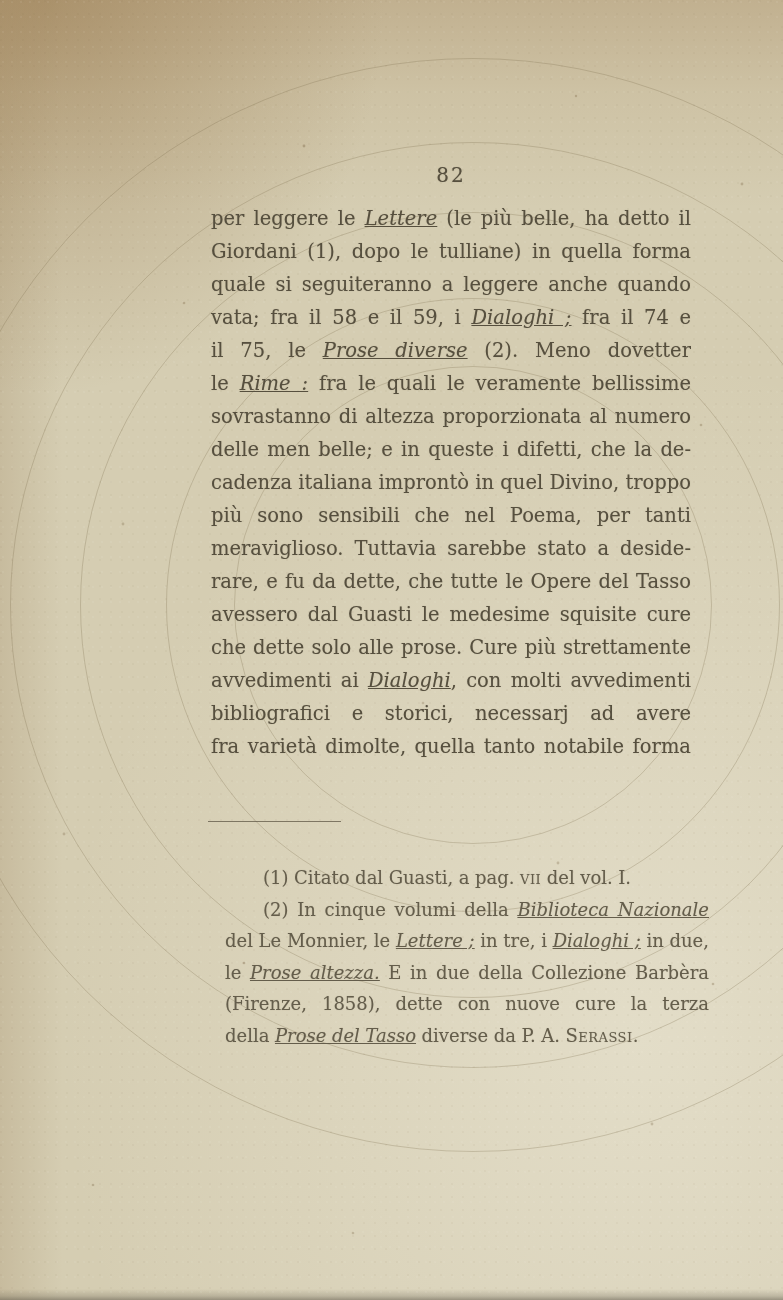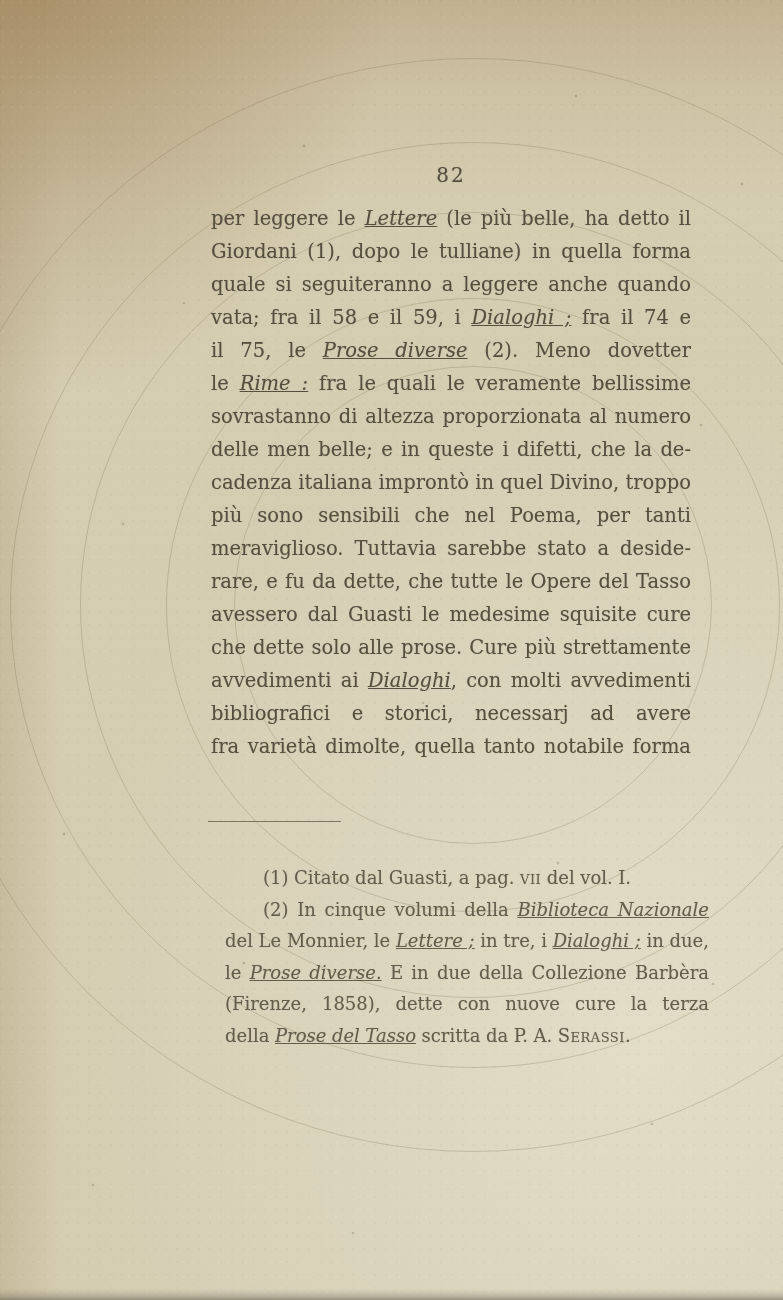--- a/index.html
+++ b/index.html
@@ -115,18 +115,18 @@
       <div class="line jl"><span>bibliografici e storici, necessarj ad avere genuina,</span></div>
       <div class="line jl"><span>fra varietà dimolte, quella tanto notabile forma del</span></div>
     </div>
 
   <div class="footnote-rule"></div>
 
   <div class="footnotes">
       <div class="line ind"><span>(1) Citato dal Guasti, a pag. </span><span class="sc">vii</span><span> del vol. I.</span></div>
       <div class="line jl ind"><span>(2) In cinque volumi della </span><span class="it">Biblioteca Nazionale</span></div>
       <div class="line jl"><span>del Le Monnier, le </span><span class="it">Lettere ;</span><span> in tre, i </span><span class="it">Dialoghi ;</span><span> in due,</span></div>
-      <div class="line jl"><span>le </span><span class="it">Prose diverse.</span><span> E in due della Collezione Barbèra</span></div>
+      <div class="line jl"><span>le </span><span class="it">Prose altezza.</span><span> E in due della Collezione Barbèra</span></div>
       <div class="line jl"><span>(Firenze, 1858), dette con nuove cure la terza edizione</span></div>
-      <div class="line"><span>della </span><span class="it">Prose del Tasso</span><span> scritta da P. A. </span><span class="sc">Serassi</span><span>.</span></div>
+      <div class="line"><span>della </span><span class="it">Prose del Tasso</span><span> diverse da P. A. </span><span class="sc">Serassi</span><span>.</span></div>
     </div>
 
 </div>
 
 </body></html>

